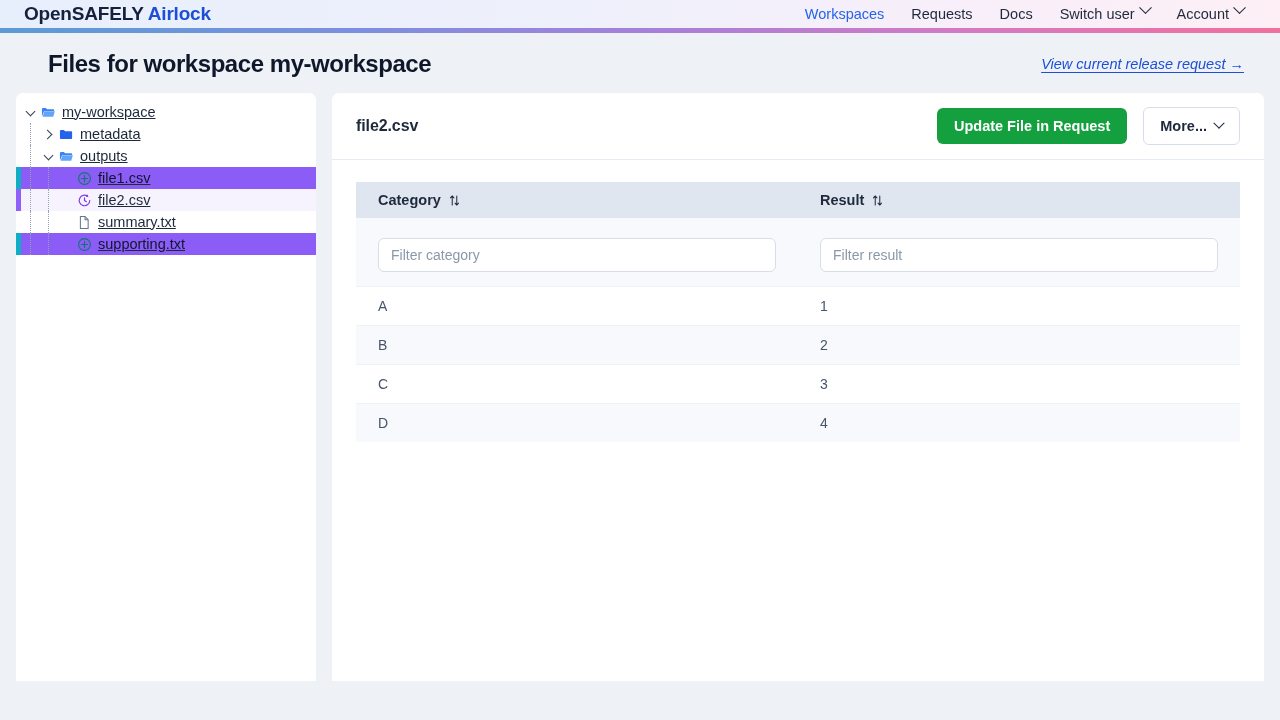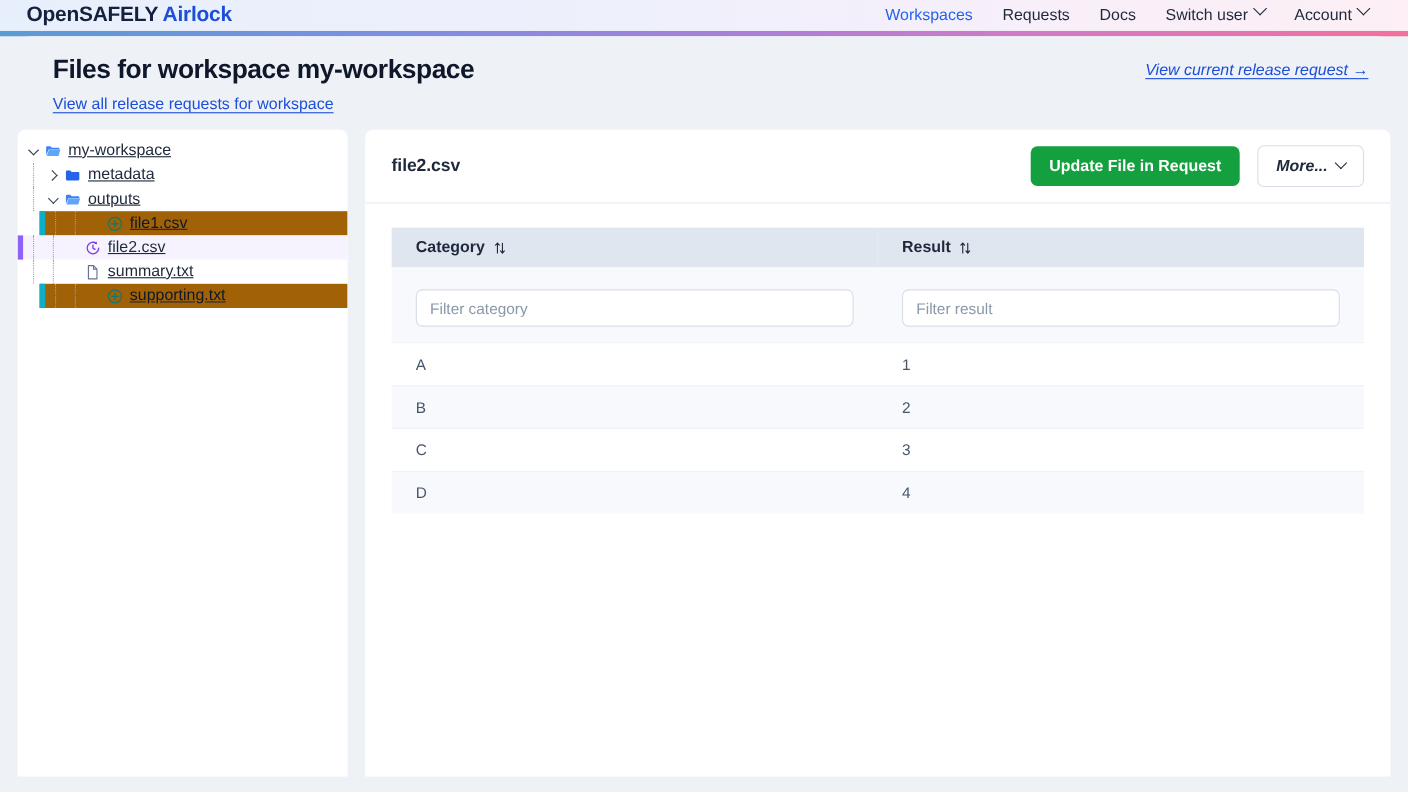--- a/index.html
+++ b/index.html
@@ -131,21 +131,21 @@
     white-space: nowrap;
     cursor: pointer;
   }
   .tree-row .statusbar {
     position: absolute;
     left: 0;
     top: 0;
     bottom: 0;
     width: 5px;
   }
-  .tree-row.hl-teal { background: #a16207; margin-left: 20px; }
+  .tree-row.hl-teal { background: #8b5cf6; }
   .tree-row.hl-purple { background: #f7f3fe; }
 
   .indent { display: inline-block; flex: 0 0 auto; }
 
   .twisty {
     flex: 0 0 14px;
     width: 14px;
     height: 14px;
     position: relative;
     color: #334155;
@@ -238,21 +238,20 @@
     font-weight: bold;
     border: 1px solid #d7dee8;
     border-radius: 6px;
     padding: 10px 16px;
     cursor: pointer;
     font-family: inherit;
     display: flex;
     align-items: center;
     gap: 8px;
     white-space: nowrap;
-    font-style: italic;
   }
   .btn-secondary .chev { border-color: #1e293b; width: 8px; height: 8px; }
 
   
   .table-wrap {
     flex: 1 1 auto;
     padding: 22px 24px 0 24px;
     overflow: hidden;
   }
   table.data {
@@ -327,21 +326,20 @@
         <span>Account</span>
         <span class="chev"></span>
       </a>
     </nav>
 </div>
 <div class="gradient-rule"></div>
 
 <div class="page-header">
   <div>
     <h1 class="page-title">Files for workspace my-workspace</h1>
-    <a class="subtitle-link">View all release requests for workspace</a>
   </div>
   <div class="header-right">
     <a class="header-right-link">View current release request →</a>
   </div>
 </div>
 
 <div class="layout">
 
   <aside class="tree-panel">
     <ul class="tree-list" id="tree-list">

